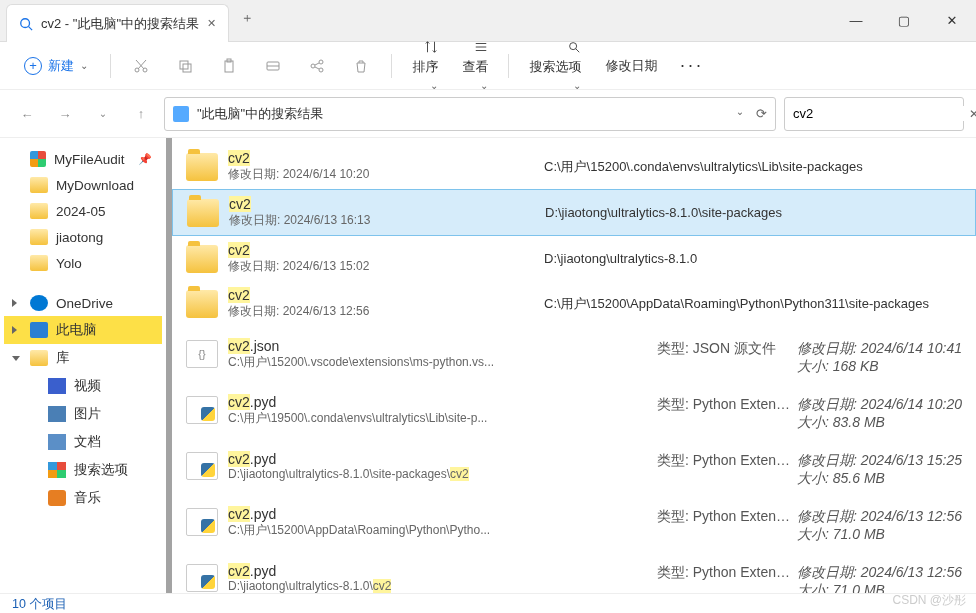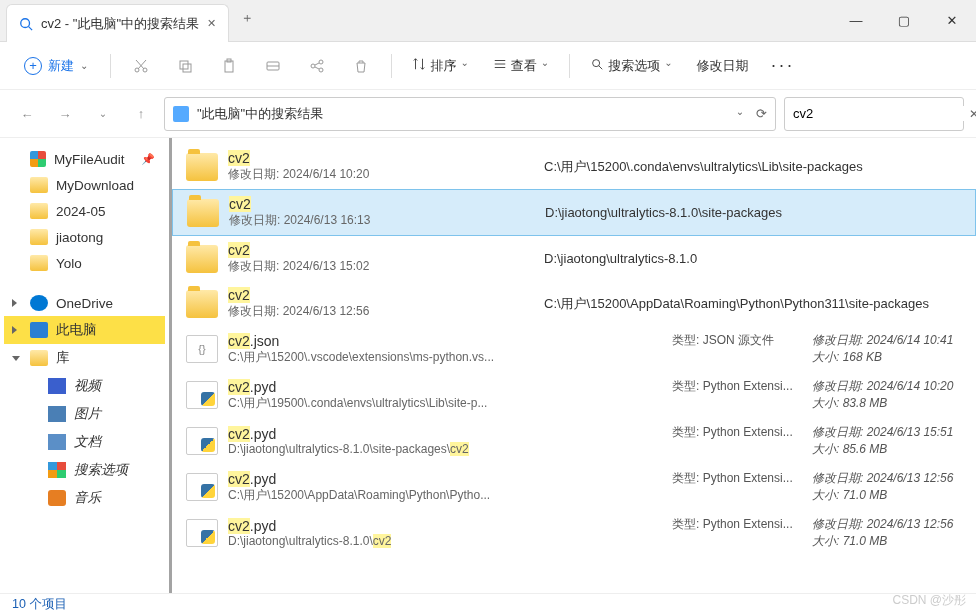--- a/index.html
+++ b/index.html
@@ -11,43 +11,43 @@
 .tab-close { margin-left: auto; color: #666; font-size: 11px; }
 .new-tab { width: 36px; height: 36px; display: flex; align-items: center; justify-content: center; color: #666; }
 .win-controls { margin-left: auto; display: flex; }
 .win-btn { width: 48px; height: 40px; display: flex; align-items: center; justify-content: center; color: #333; }
 
 .toolbar { height: 48px; background: #fff; display: flex; align-items: center; padding: 0 12px; gap: 4px; border-bottom: 1px solid #eee; }
 .new-btn { display: flex; align-items: center; gap: 6px; padding: 6px 12px; border-radius: 4px; color: #1a73e8; }
 .new-btn .plus-circle { width: 18px; height: 18px; border: 1.5px solid #1a73e8; border-radius: 50%; display: flex; align-items: center; justify-content: center; font-size: 13px; line-height: 1; }
 .tool-sep { width: 1px; height: 24px; background: #ddd; margin: 0 6px; }
 .tool-icon { width: 40px; height: 40px; display: flex; align-items: center; justify-content: center; color: #888; }
-.tool-label { display: flex; align-items: flex-start; gap: 4px; padding: 6px 10px; color: #333; }
+.tool-label { display: flex; align-items: flex-end; gap: 4px; padding: 6px 10px; color: #333; flex-direction: column; }
 .chev { font-size: 10px; color: #666; }
 .dots { font-size: 18px; color: #333; letter-spacing: 2px; padding: 0 8px; }
 
 .navbar { height: 48px; background: #fff; display: flex; align-items: center; padding: 0 12px; gap: 8px; border-bottom: 1px solid #eee; }
 .nav-btn { width: 30px; height: 30px; display: flex; align-items: center; justify-content: center; color: #888; }
 .address-bar { flex: 1; height: 34px; border: 1px solid #ccc; border-radius: 3px; display: flex; align-items: center; padding: 0 8px; gap: 8px; background: #fff; }
 .addr-icon { width: 16px; height: 16px; background: #55aaff; border-radius: 2px; }
 .addr-actions { margin-left: auto; display: flex; gap: 12px; color: #666; }
 .search-box { width: 180px; height: 34px; border: 1px solid #ccc; border-radius: 3px; background: #fff; display: flex; align-items: center; padding: 0 8px; }
 .search-input { border: none; outline: none; flex: 1; font-size: 13px; }
 .search-clear { color: #666; font-size: 12px; cursor: pointer; }
 
 .content { display: flex; height: 455px; background: #fff; }
 
-.sidebar { width: 172px; padding: 8px 4px; overflow-y: auto; border-right: 3px solid #a3a3a3; }
+.sidebar { width: 172px; padding: 8px 4px; overflow-y: auto; border-right: 6px solid #a3a3a3; }
 .side-item { display: flex; align-items: center; gap: 8px; padding: 5px 10px 5px 26px; font-size: 13.5px; position: relative; }
 .side-item.has-chevron::before { content: ''; position: absolute; left: 8px; width: 0; height: 0; }
 .side-item.collapsed::before { border-top: 4px solid transparent; border-bottom: 4px solid transparent; border-left: 5px solid #666; }
 .side-item.expanded::before { border-left: 4px solid transparent; border-right: 4px solid transparent; border-top: 5px solid #666; }
 .side-item.selected { background: #fde047; }
 .side-item .pin { margin-left: auto; font-size: 11px; color: #555; }
-.side-sub { padding-left: 44px; font-style: italic; }
+.side-sub { padding-left: 44px; }
 .side-icon { width: 18px; height: 16px; flex-shrink: 0; }
 .folder-ico { background: linear-gradient(#ffe9a8, #f5c23e); border-radius: 2px; }
 .pc-ico { background: #2a7fd4; border-radius: 2px; }
 .cloud-ico { background: #0078d4; border-radius: 50%; }
 .lib-ico { background: linear-gradient(#ffe9a8, #f5c23e); border-radius: 2px; }
 .audit-ico { width: 16px; height: 16px; background: conic-gradient(#e74c3c 0 25%, #2ecc71 25% 50%, #f39c12 50% 75%, #3498db 75% 100%); border-radius: 2px; }
 .video-ico { background: #3a5fcd; }
 .image-ico { background: #4a7fb5; }
 .doc-ico { background: #5b8fc7; }
 .ext-ico { background: conic-gradient(#e74c3c 0 25%, #2ecc71 25% 50%, #f39c12 50% 75%, #3498db 75% 100%); }
@@ -60,21 +60,21 @@
 .folder-big { background: linear-gradient(#ffe9a8, #f5c23e); border-radius: 3px; position: relative; }
 .folder-big::before { content: ''; position: absolute; top: -4px; left: 2px; width: 12px; height: 5px; background: #f5c23e; border-radius: 2px 2px 0 0; }
 .file-big { background: #fff; border: 1px solid #ccc; border-radius: 2px; position: relative; }
 .file-big.json::after { content: '{}'; position: absolute; top: 50%; left: 50%; transform: translate(-50%,-50%); font-size: 11px; color: #888; }
 .file-big.pyd::after { content: ''; position: absolute; bottom: 2px; right: 2px; width: 14px; height: 14px; background: linear-gradient(135deg, #3572A5 50%, #ffd43b 50%); border-radius: 3px; }
 .res-main { flex: 0 0 300px; min-width: 0; }
 .res-name { font-size: 14px; }
 .res-sub { font-size: 12px; color: #666; white-space: nowrap; overflow: hidden; text-overflow: ellipsis; }
 .hl { background: #fff59d; }
 .res-path { flex: 1; font-size: 13px; color: #333; padding-left: 6px; }
-.res-meta { flex: 0 0 290px; display: flex; font-size: 12px; color: #555; }
+.res-meta { flex: 0 0 290px; display: flex; font-size: 14px; color: #555; margin-top: 8px; }
 .res-type { flex: 0 0 140px; white-space: nowrap; overflow: hidden; text-overflow: ellipsis; }
 .res-stats { flex: 1; }
 .res-stats div { white-space: nowrap; font-style: italic; }
 
 .statusbar { height: 22px; background: #fff; border-top: 1px solid #eee; display: flex; align-items: center; padding: 0 12px; font-size: 12.5px; color: #1a5fb4; }
 .watermark { position: absolute; bottom: 4px; right: 10px; color: #ccc; font-size: 12px; }
 </style>
 </head>
 <body>
 
@@ -314,21 +314,21 @@
       <div class="result-row">
         <div class="res-icon file-big pyd"></div>
         <div class="res-main">
           <div class="res-name"><span class="hl">cv2</span>.pyd</div>
           <div class="res-sub">D:\jiaotong\ultralytics-8.1.0\site-packages\<span class="hl">cv2</span></div>
         </div>
         <div style="flex: 1 1 0%;"></div>
         <div class="res-meta">
           <div class="res-type">类型: Python Extensi...</div>
           <div class="res-stats">
-            <div>修改日期: 2024/6/13 15:51</div>
+            <div>修改日期: 2024/6/13 15:25</div>
             <div>大小: 85.6 MB</div>
           </div>
         </div>
       </div>
       <div class="result-row">
         <div class="res-icon file-big pyd"></div>
         <div class="res-main">
           <div class="res-name"><span class="hl">cv2</span>.pyd</div>
           <div class="res-sub">C:\用户\15200\AppData\Roaming\Python\Pytho...</div>
         </div>

